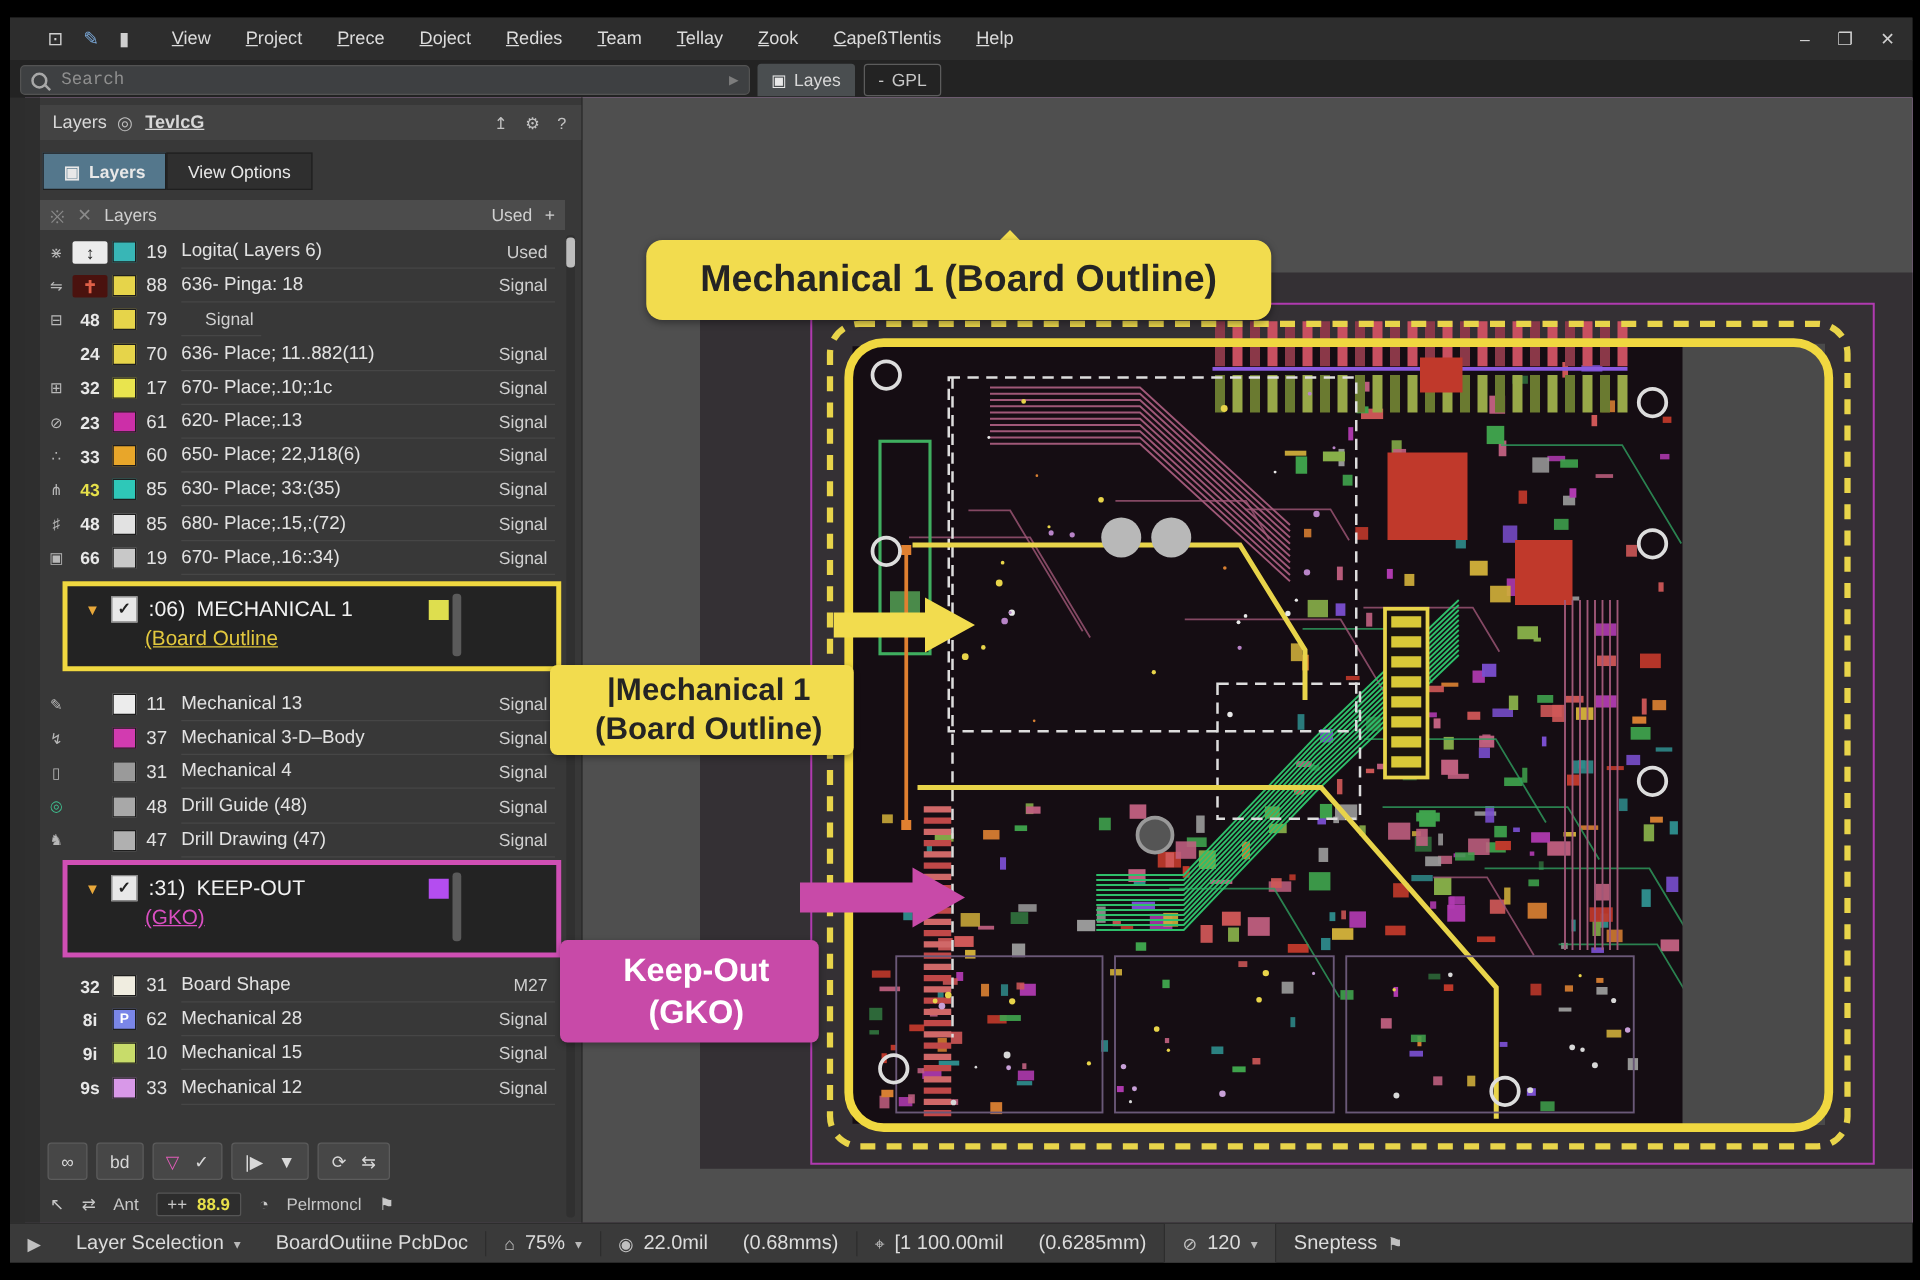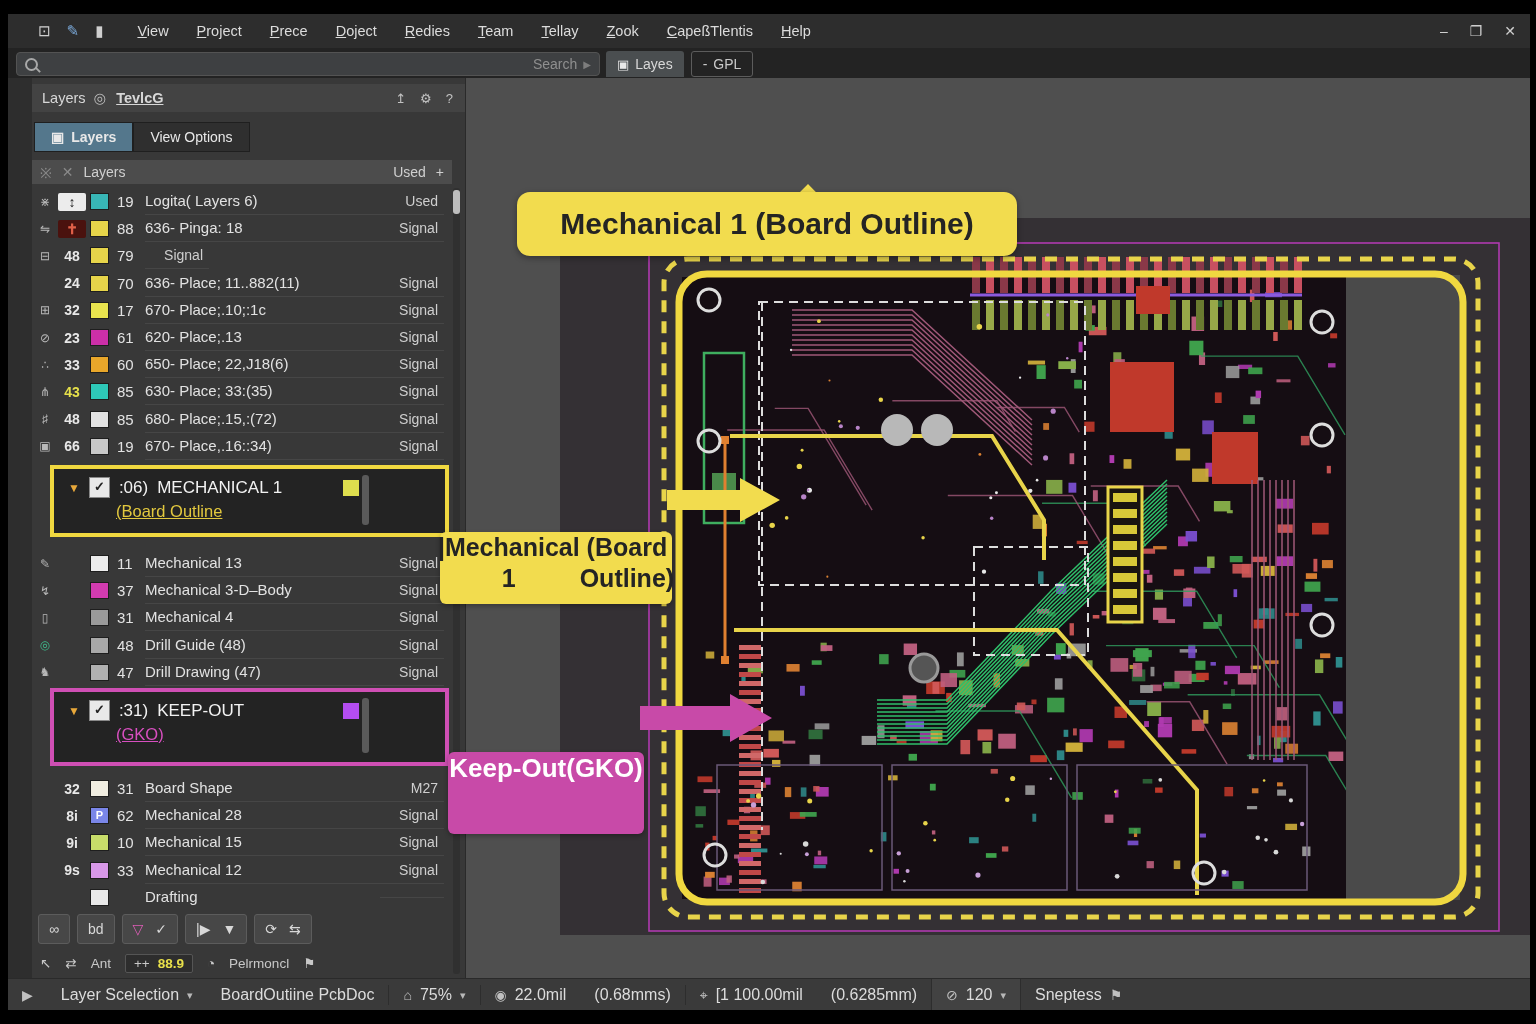--- a/index.html
+++ b/index.html
@@ -13,21 +13,21 @@
   .appicons .pen{color:#7aa8d8;}
   .menu-item{display:inline-block;margin:0 14px;cursor:default;}
   .menu-item::first-letter{text-decoration:underline;}
   .winctl{position:absolute;right:14px;top:0;height:34px;display:flex;gap:22px;align-items:center;color:#cfcfcf;font-size:14px;}
   
   .searchrow{position:absolute;left:0;top:34px;width:100%;height:30px;background:#232323;display:flex;align-items:center;}
   .searchbox{position:absolute;left:8px;top:4px;width:566px;height:22px;background:#3e4042;border:1px solid #535353;
     border-radius:4px;display:flex;align-items:center;padding:0 8px;color:#9d9d9d;}
   .mag{width:9px;height:9px;border:2px solid #a8a8a8;border-radius:50%;position:relative;margin-right:9px;flex:none;}
   .mag::after{content:"";position:absolute;width:6px;height:2px;background:#a8a8a8;transform:rotate(45deg);right:-5px;bottom:-2px;}
-  .searchbox input{background:transparent;border:none;outline:none;color:#c8c8c8;font-size:14px;flex:1;font-family:Liberation Sans, sans-serif;text-align:right;}
+  .searchbox input{background:transparent;border:none;outline:none;color:#c8c8c8;font-size:14px;flex:1;font-family:Liberation Mono, monospace;}
   .searchbox input::placeholder{color:#8f8f8f;}
   .search-next{margin-left:4px;color:#7d7d7d;font-size:10px;}
   .doctabs{position:absolute;left:598px;top:3px;display:flex;height:26px;font-size:14px;color:#d8d8d8;}
   .doctab{display:flex;align-items:center;gap:6px;padding:0 11px;}
   .doctab.active{background:#4a4e50;border-radius:3px 3px 0 0;}
   .doctab.chip{border:1px solid #5c5c5c;border-radius:3px;margin-left:7px;color:#c8c8c8;}
   .doctab .ticon{color:#e8e8e8;font-size:13px;}
   
   .main{position:absolute;left:12px;top:64px;width:100%;height:900px;background:#f0abfc;}
   
@@ -82,22 +82,22 @@
   .vscroll{position:absolute;right:5px;top:110px;width:7px;height:786px;background:#303030;border-radius:3px;}
   .vscroll .thumb{position:absolute;top:2px;left:0;width:7px;height:24px;background:#bdbdbd;border-radius:3px;}
   
   .docarea{position:absolute;left:445px;top:0;width:1071px;height:900px;background:#4f4f4f;overflow:hidden;}
   #board-svg,#arrow-svg{position:absolute;left:0;top:0;width:1071px;height:900px;}
   #arrow-svg{z-index:25;pointer-events:none;}
   
   .co-top{position:absolute;left:497px;top:114px;width:500px;height:64px;background:#f2dc4e;border-radius:13px;
     z-index:30;display:flex;align-items:center;justify-content:center;font-size:30px;font-weight:bold;color:#242424;
     box-shadow:0 2px 6px rgba(0,0,0,.35);}
-  .co-bub{position:absolute;z-index:30;font-weight:bold;display:flex;flex-direction:row;justify-content:center;
-    text-align:center;border-radius:6px;box-shadow:0 2px 5px rgba(0,0,0,.3);}
+  .co-bub{position:absolute;z-index:30;font-weight:bold;display:flex;flex-direction:column;justify-content:center;
+    text-align:center;border-radius:6px;box-shadow:0 2px 5px rgba(0,0,0,.3);padding-left:11px;}
   .co-mech{left:420px;top:454px;width:232px;height:72px;background:#f2dc4e;color:#242424;font-size:25px;line-height:31px;}
   .co-gko{left:428px;top:674px;width:196px;height:82px;background:#c84aa8;color:#ffffff;font-size:26px;line-height:33px;}
   
   .statusbar{position:absolute;left:0;top:964px;width:100%;height:32px;background:#3a3a3a;border-top:1px solid #2a2a2a;
     display:flex;align-items:center;color:#dcdcdc;font-size:16px;}
   .statusbar .seg{display:flex;align-items:center;gap:8px;padding:0 14px;height:100%;}
   .statusbar .div{width:1px;height:60%;background:#2d2d2d;}
   .statusbar .caret{font-size:11px;color:#b8b8b8;}
   .statusbar .icn{color:#c0c0c0;font-size:14px;}
   .statusbar .chipseg{border-left:1px solid #2d2d2d;border-right:1px solid #2d2d2d;background:#424242;}
@@ -876,28 +876,20 @@
 
         <div class="lrow">
           <span class="rail"></span>
           <span class="tag">9s</span>
           <span class="swatch" style="background: rgb(216, 152, 232);"></span>
           <span class="num">33</span>
           <span class="nm">Mechanical 12</span>
           <span class="ty">Signal</span>
         </div>
 
-        <div class="lrow">
-          <span class="rail"></span>
-          <span class="tag"></span>
-          <span class="swatch" style="background: rgb(232, 232, 232);"></span>
-          <span class="num"></span>
-          <span class="nm">Drafting</span>
-          <span class="ty"></span>
-        </div>
       </div>
 
       <div class="vscroll">
           <div class="thumb"></div>
         </div>
 
       <div class="tb1">
         <div class="tbtn">
             <span>∞</span>
           </div>

